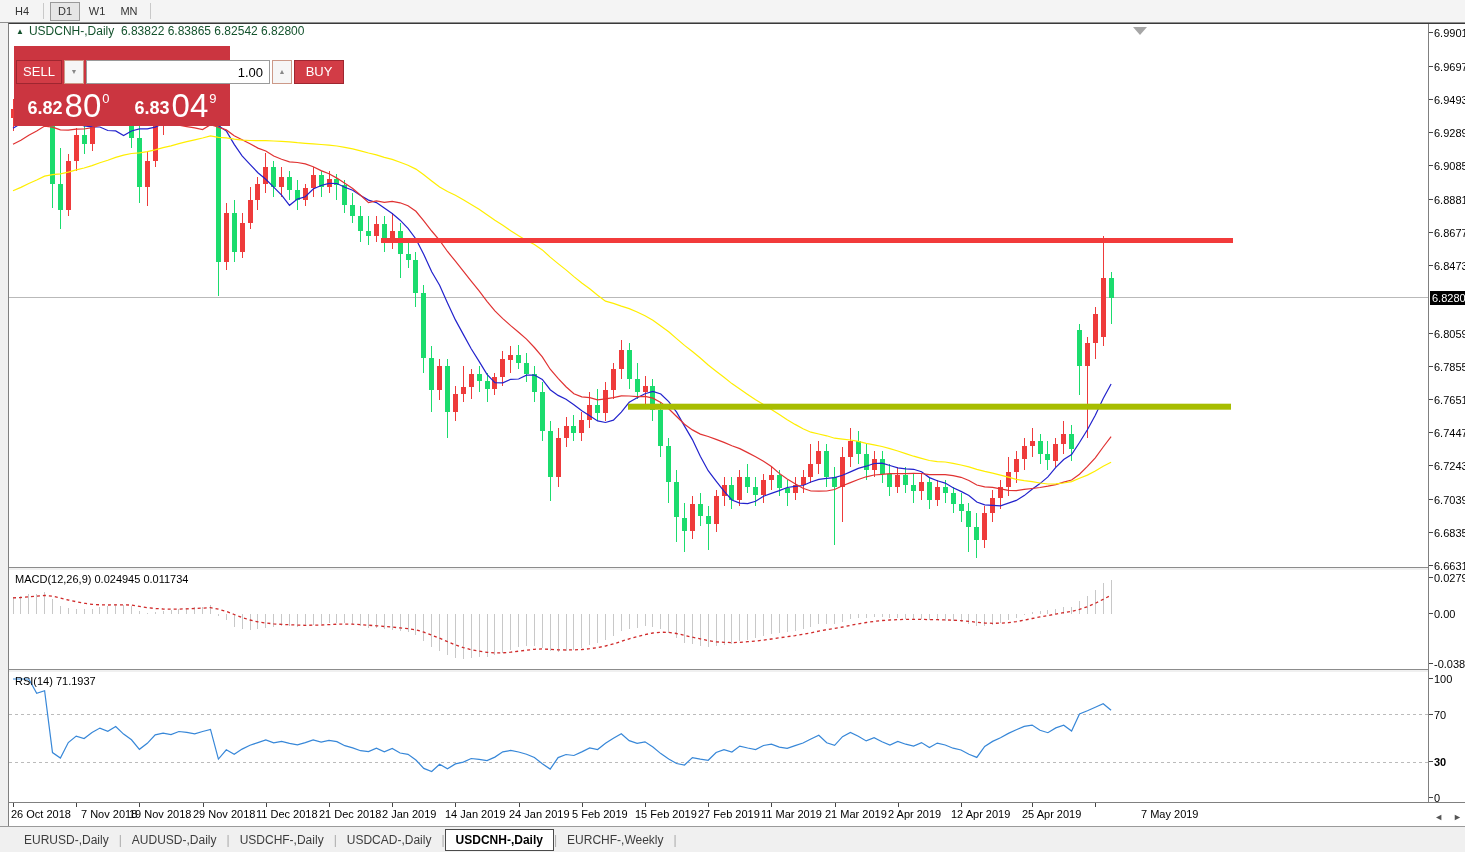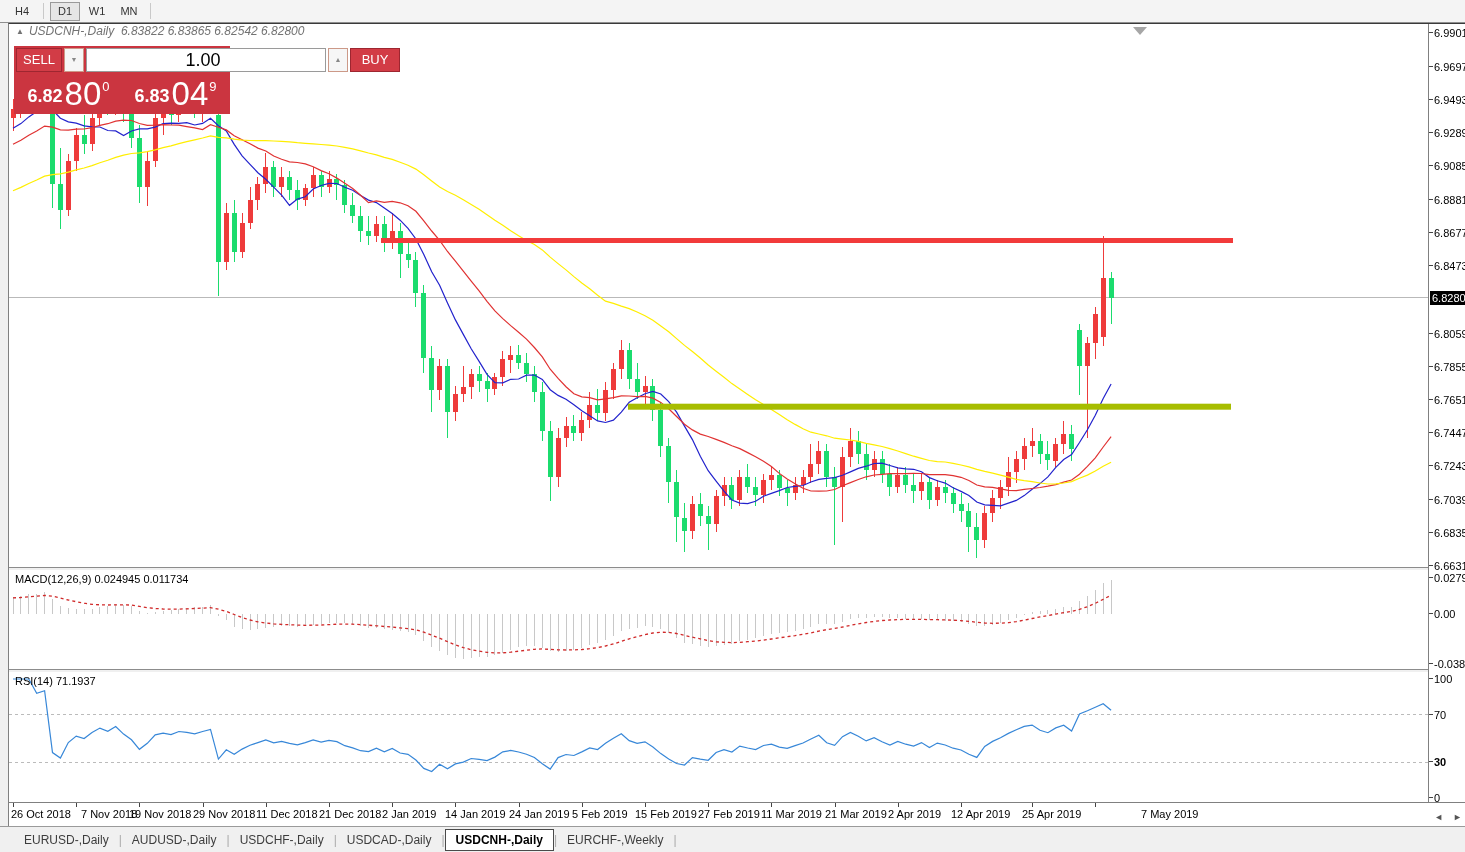--- a/index.html
+++ b/index.html
@@ -22,38 +22,38 @@
   .pane { position:absolute; left:0; background:#fff; overflow:hidden; }
   #main-pane  { top:0;   width:1419px; height:543px; }
   #macd-pane  { top:547px; width:1419px; height:98px;padding-left:20px; }
   #rsi-pane   { top:649px; width:1419px; height:129px; }
   .pane svg { position:absolute; left:0; top:0; }
 
   .separator { position:absolute; left:0; width:1457px; height:4px; background:#f0f0f0;
                border-top:1px solid #8c8c8c; border-bottom:1px solid #ffffff; }
   #sep1 { top:543px; } #sep2 { top:645px; }
 
-  .title-line { position:absolute; left:7px; top:0; font-size:12px; color:#737373;
-                white-space:nowrap; z-index:5;font-style:italic; }
+  .title-line { position:absolute; left:7px; top:0; font-size:12px; color:#14532d;
+                white-space:nowrap; z-index:5; }
   .title-line .collapse { font-size:8px; margin-right:5px; position:relative; top:-1px; }
   .shift-marker { position:absolute; left:1124px; top:3px; width:0; height:0;
                   border-left:7px solid transparent; border-right:7px solid transparent;
                   border-top:8px solid #a6a6a6; }
 
   
   .trade-widget { position:absolute; left:5px; top:22px; width:216px; z-index:6;
                   background:#cb3540; padding:2px; }
-  .tw-row1 { display:flex; height:24px; gap:2px; }
+  .tw-row1 { display:flex; height:24px; gap:2px;margin-top:12px; }
   .tw-btn { flex:0 0 46px; background:#d23c46; border:1px solid #9e2630; color:#fff;
             font-size:13px; text-align:center; line-height:22px; cursor:pointer; }
   .tw-btn.buy { flex:0 0 50px; }
   .spin { flex:0 0 20px; background:#f6f6f6; border:1px solid #c98; color:#888;
           font-size:7px; line-height:22px; text-align:center; cursor:pointer; }
-  .vol { flex:1; border:1px solid #9a9a9a; background:#fff; font-size:18px;
-         text-align:center; padding-right:6px; font-family:"Liberation Sans",sans-serif; }
+  .vol { flex:1; border:1px solid #9a9a9a; background:#fff; font-size:13px;
+         text-align:right; padding-right:6px; font-family:"Liberation Sans",sans-serif; }
   .tw-row2 { display:flex; height:38px; gap:2px; margin-top:2px; }
   .quote { flex:1; background:#cb3540; color:#fff; display:flex; align-items:flex-end;
            justify-content:center; padding-bottom:2px; cursor:pointer; }
   .q-pre { font-size:18px; font-weight:bold; margin-right:2px; margin-bottom:3px; }
   .q-big { font-size:33px; line-height:33px; }
   .q-sup { font-size:13px; margin-bottom:16px; margin-left:1px; }
 
   .ind-label { position:absolute; left:6px; top:2px; font-size:11px; color:#000; z-index:4; }
 
   

